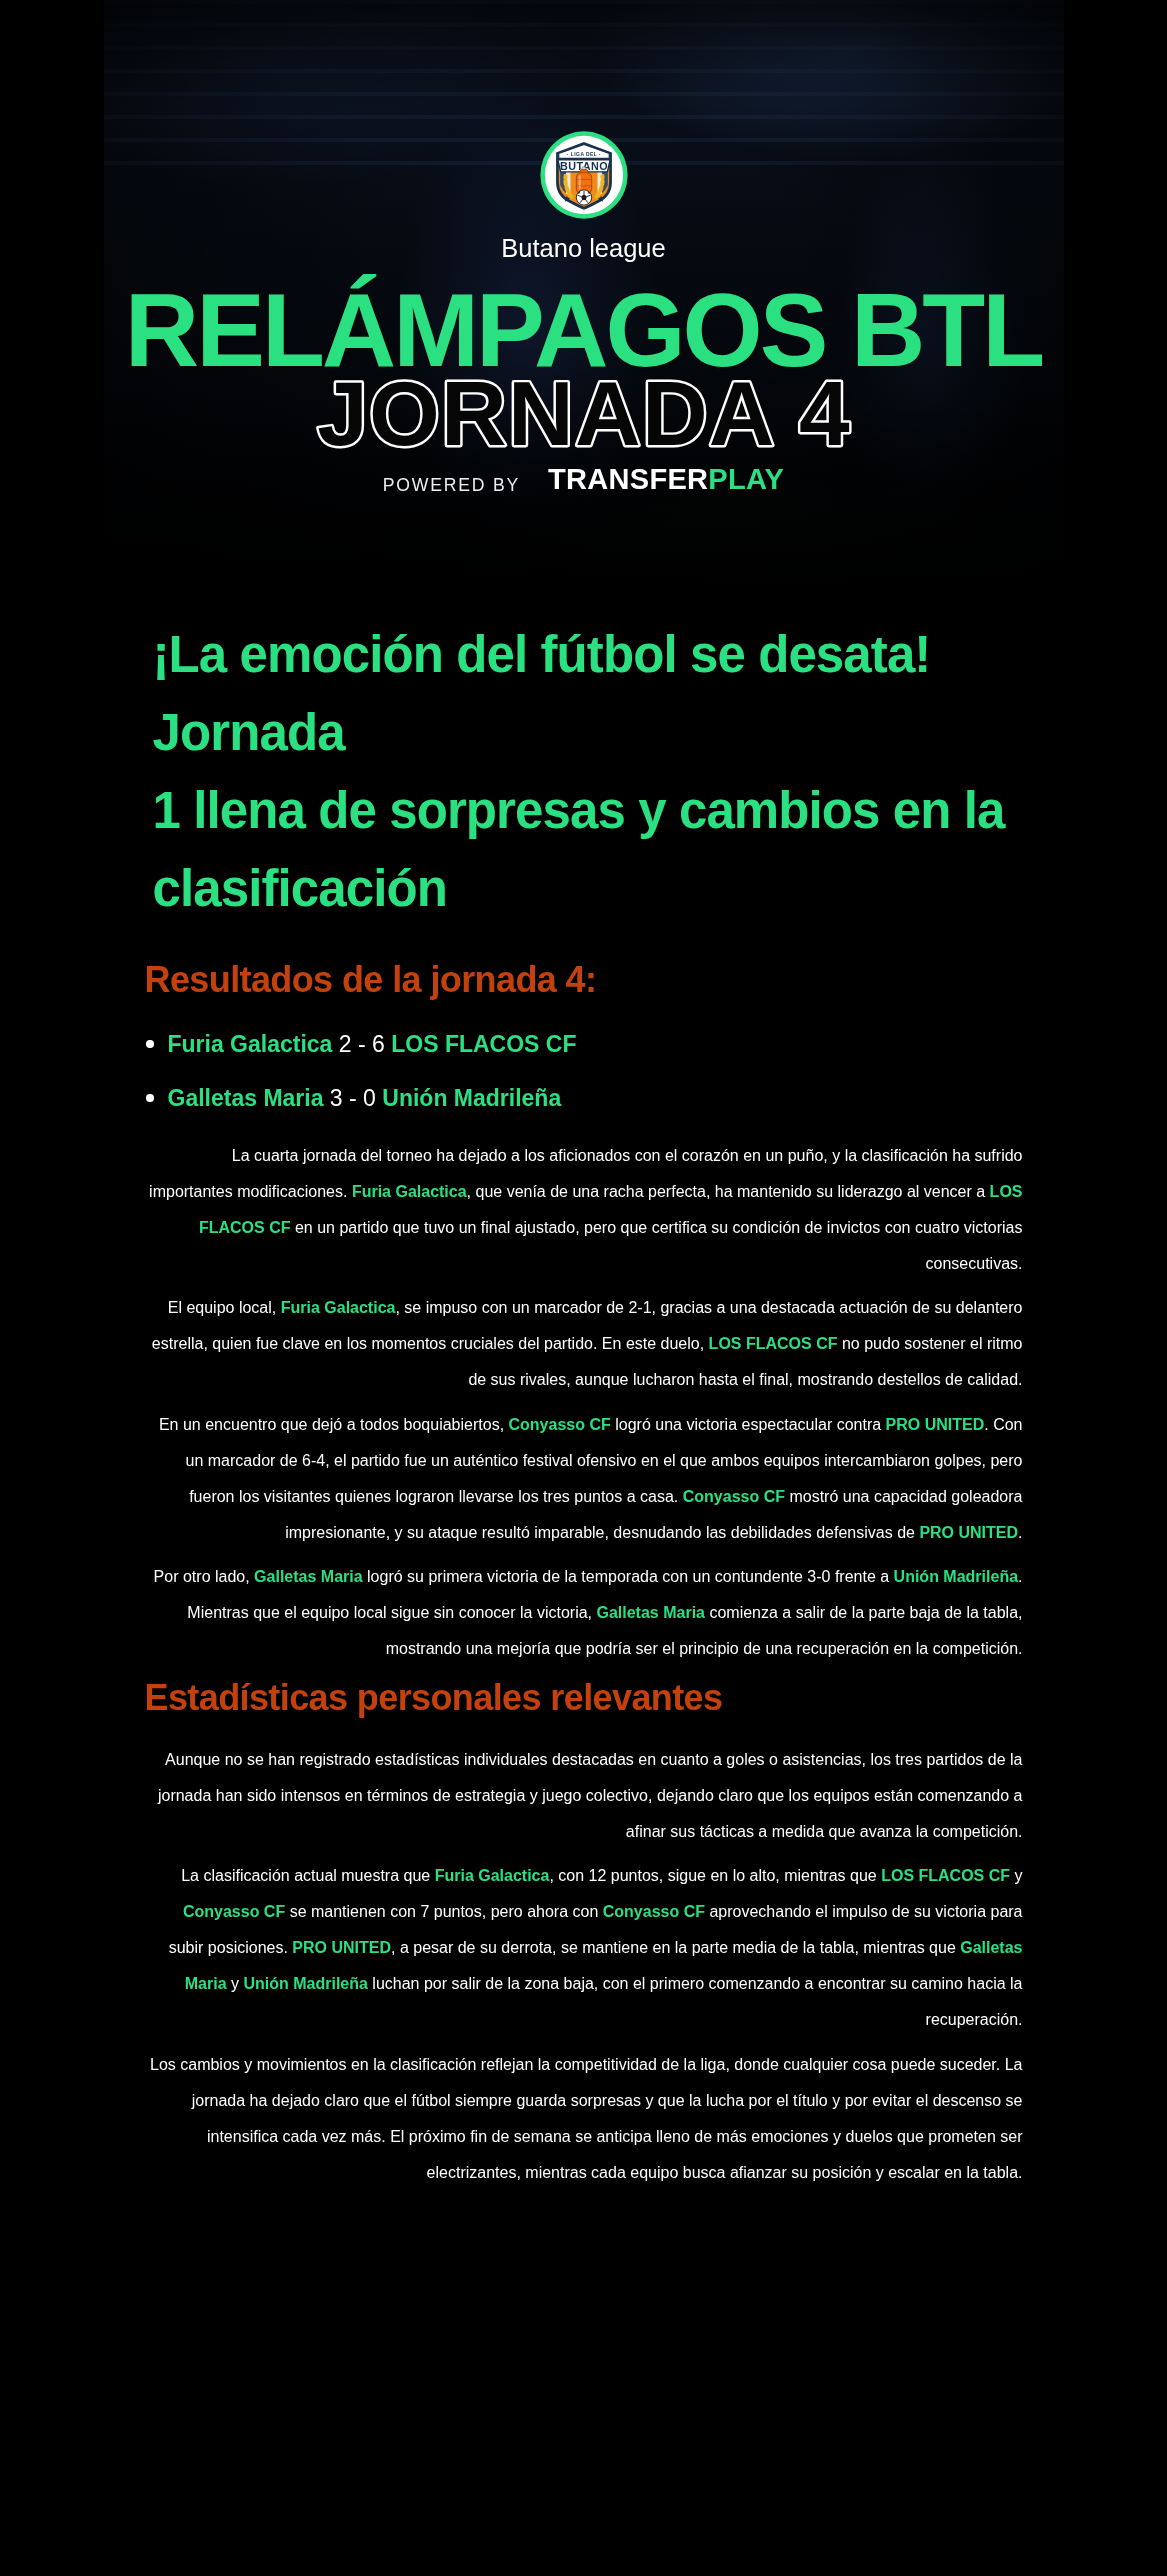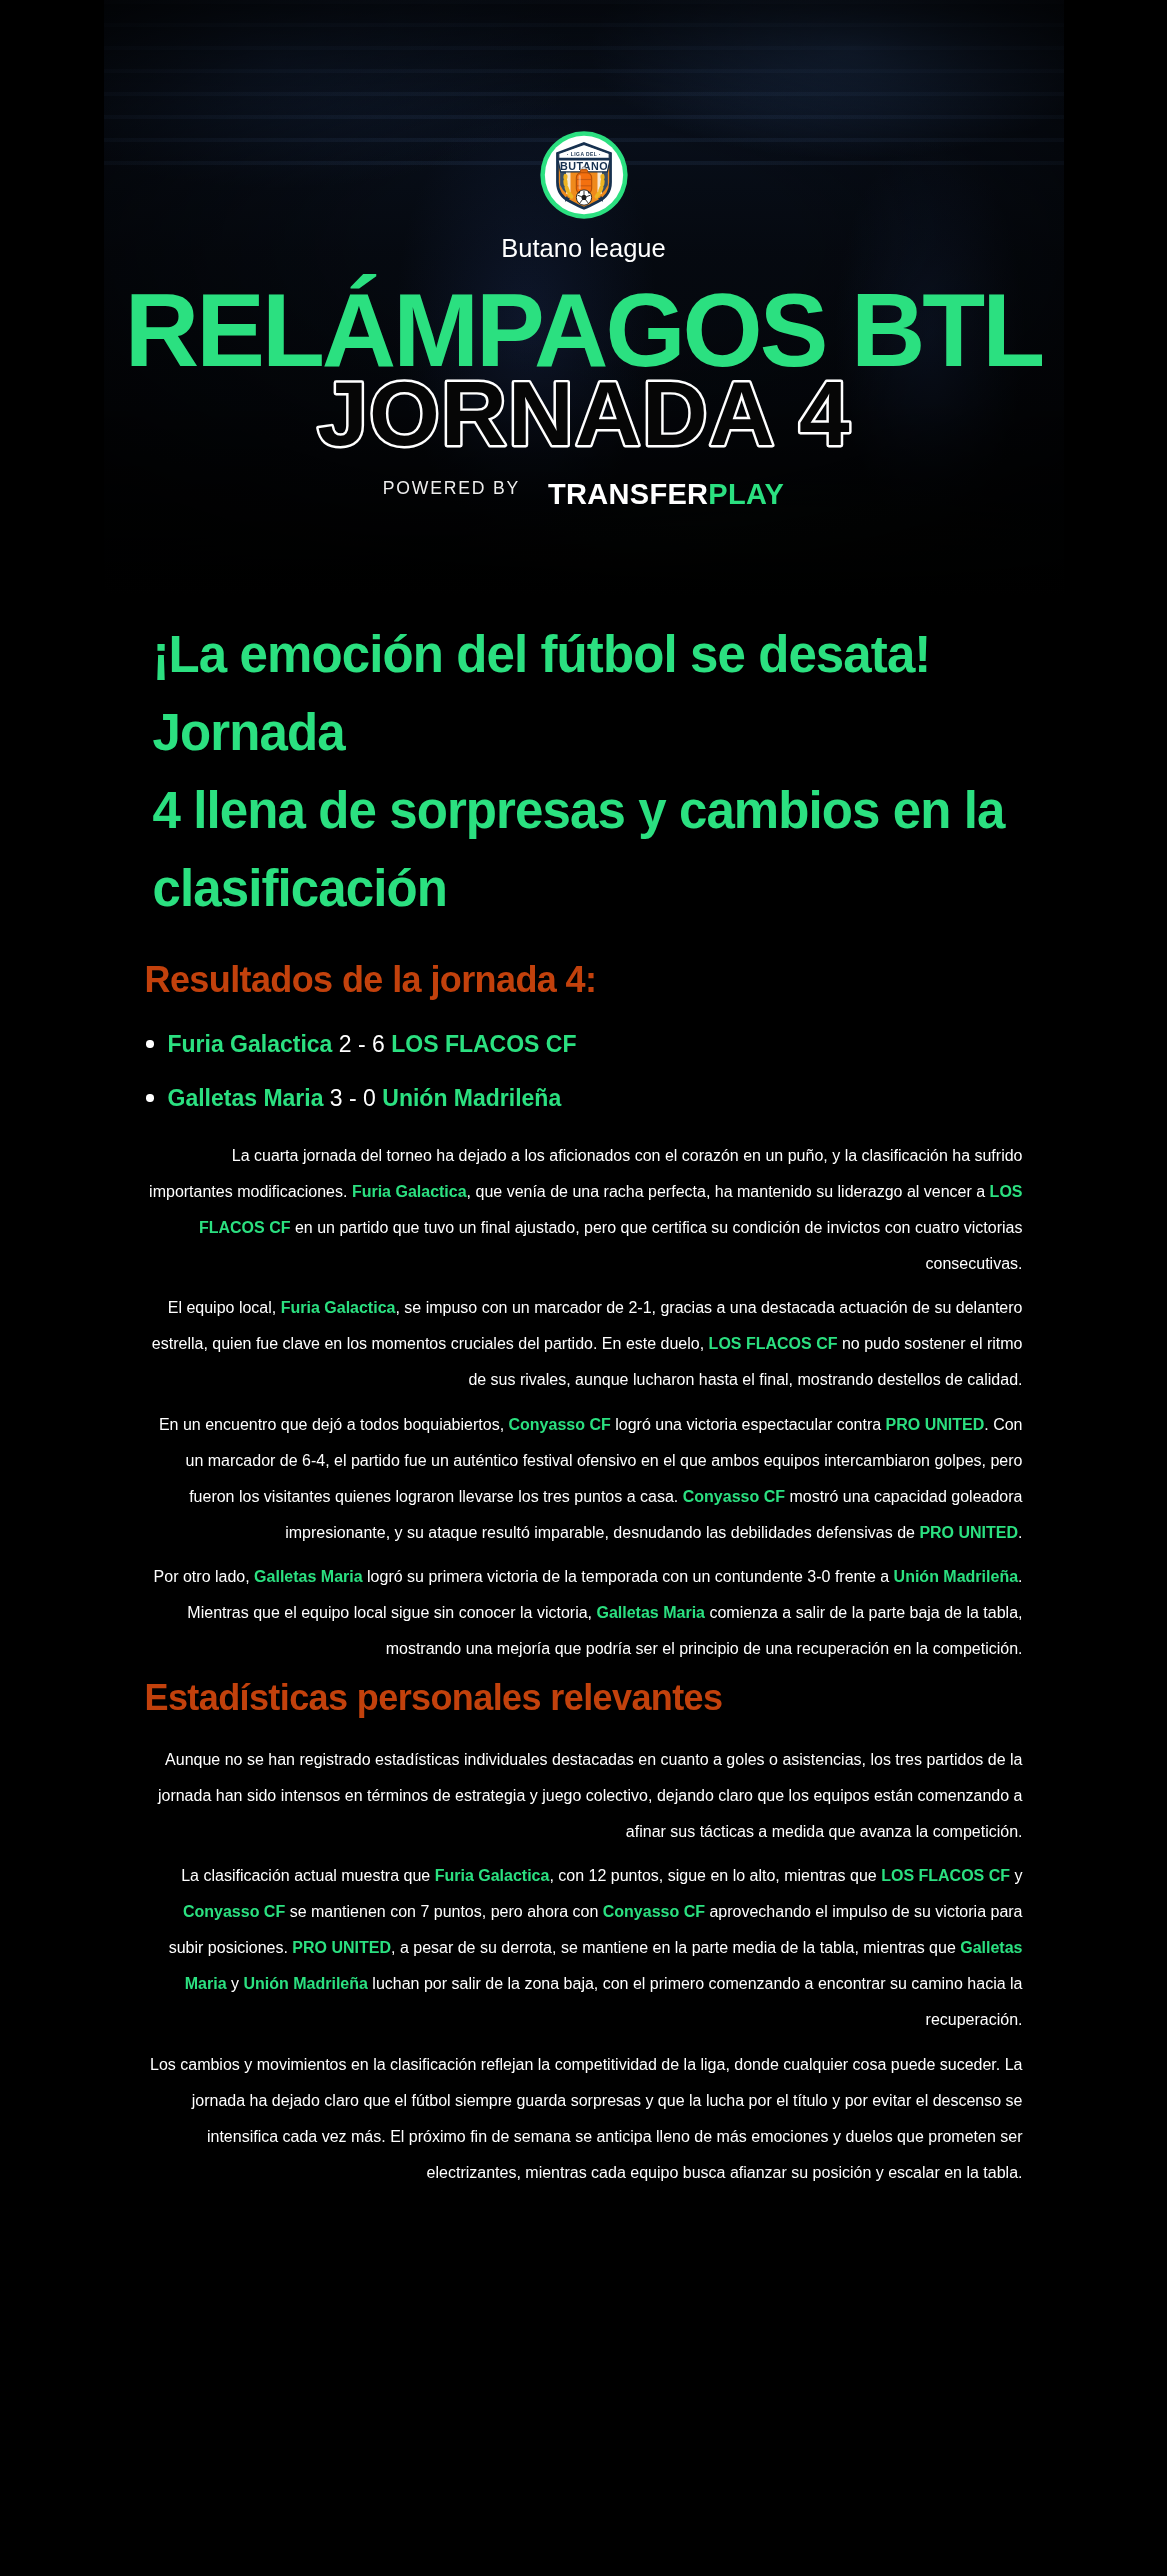--- a/index.html
+++ b/index.html
@@ -23,21 +23,21 @@
   .hero-vignette{position:absolute;inset:0;
     background:
       radial-gradient(ellipse 72% 55% at 50% 40%, transparent 30%, rgba(0,0,0,.78) 100%),
       linear-gradient(180deg, rgba(0,0,0,.45) 0%, rgba(0,0,0,0) 18%),
       linear-gradient(0deg, #000 2%, rgba(0,0,0,.55) 14%, rgba(0,0,0,0) 34%);}
   .hero-content{position:relative;display:flex;flex-direction:column;align-items:center;padding-top:130px;}
   .logo-wrap{width:90px;height:90px;}
   .league-label{margin-top:13.4px;font-size:25.5px;line-height:30px;color:#fff;}
   .main-title{margin-top:16px;font-size:103px;line-height:103px;font-weight:bold;letter-spacing:-3px;color:#2BE080;white-space:nowrap;}
   .jornada-svg{margin-top:-11px;display:block;}
-  .powered-row{margin-top:16px;display:flex;align-items:flex-start;gap:28px;}
+  .powered-row{margin-top:1px;display:flex;align-items:flex-end;gap:28px;}
   .powered-label{font-size:17.6px;letter-spacing:1.8px;color:#eee;font-weight:400;}
   .brand{font-size:29px;font-weight:bold;letter-spacing:0.3px;}
   .brand .white{color:#fff;}
   .brand .green{color:#2BE080;}
 
   
   .article{position:relative;padding:0 41px 137px;}
   .headline{margin:8px;padding-top:0;font-size:51px;line-height:78px;font-weight:bold;letter-spacing:-0.9px;color:#2BE080;}
   .headline span{display:block;}
   .section-heading{font-size:36px;line-height:44px;font-weight:bold;letter-spacing:-0.6px;color:#c2410c;margin:30px 0 22px;}
@@ -116,21 +116,21 @@
         <span class="brand"><span class="white">TRANSFER</span><span class="green">PLAY</span></span>
       </div>
 
     </div>
   </div>
 
   <div class="article">
 
     <h1 class="headline">
         <span>¡La emoción del fútbol se desata! Jornada</span>
-        <span>4 llena de sorpresas y cambios en la</span>
+        <span>1 llena de sorpresas y cambios en la</span>
         <span>clasificación</span>
       </h1>
 
     <h2 class="section-heading">Resultados de la jornada 4:</h2>
 
     <ul class="results-list">
         <li><span class="hl">Furia Galactica</span><span> 2 - 6 </span><span class="hl">LOS FLACOS CF</span></li>
         <li><span class="hl">Galletas Maria</span><span> 3 - 0 </span><span class="hl">Unión Madrileña</span></li>
       </ul>
 

